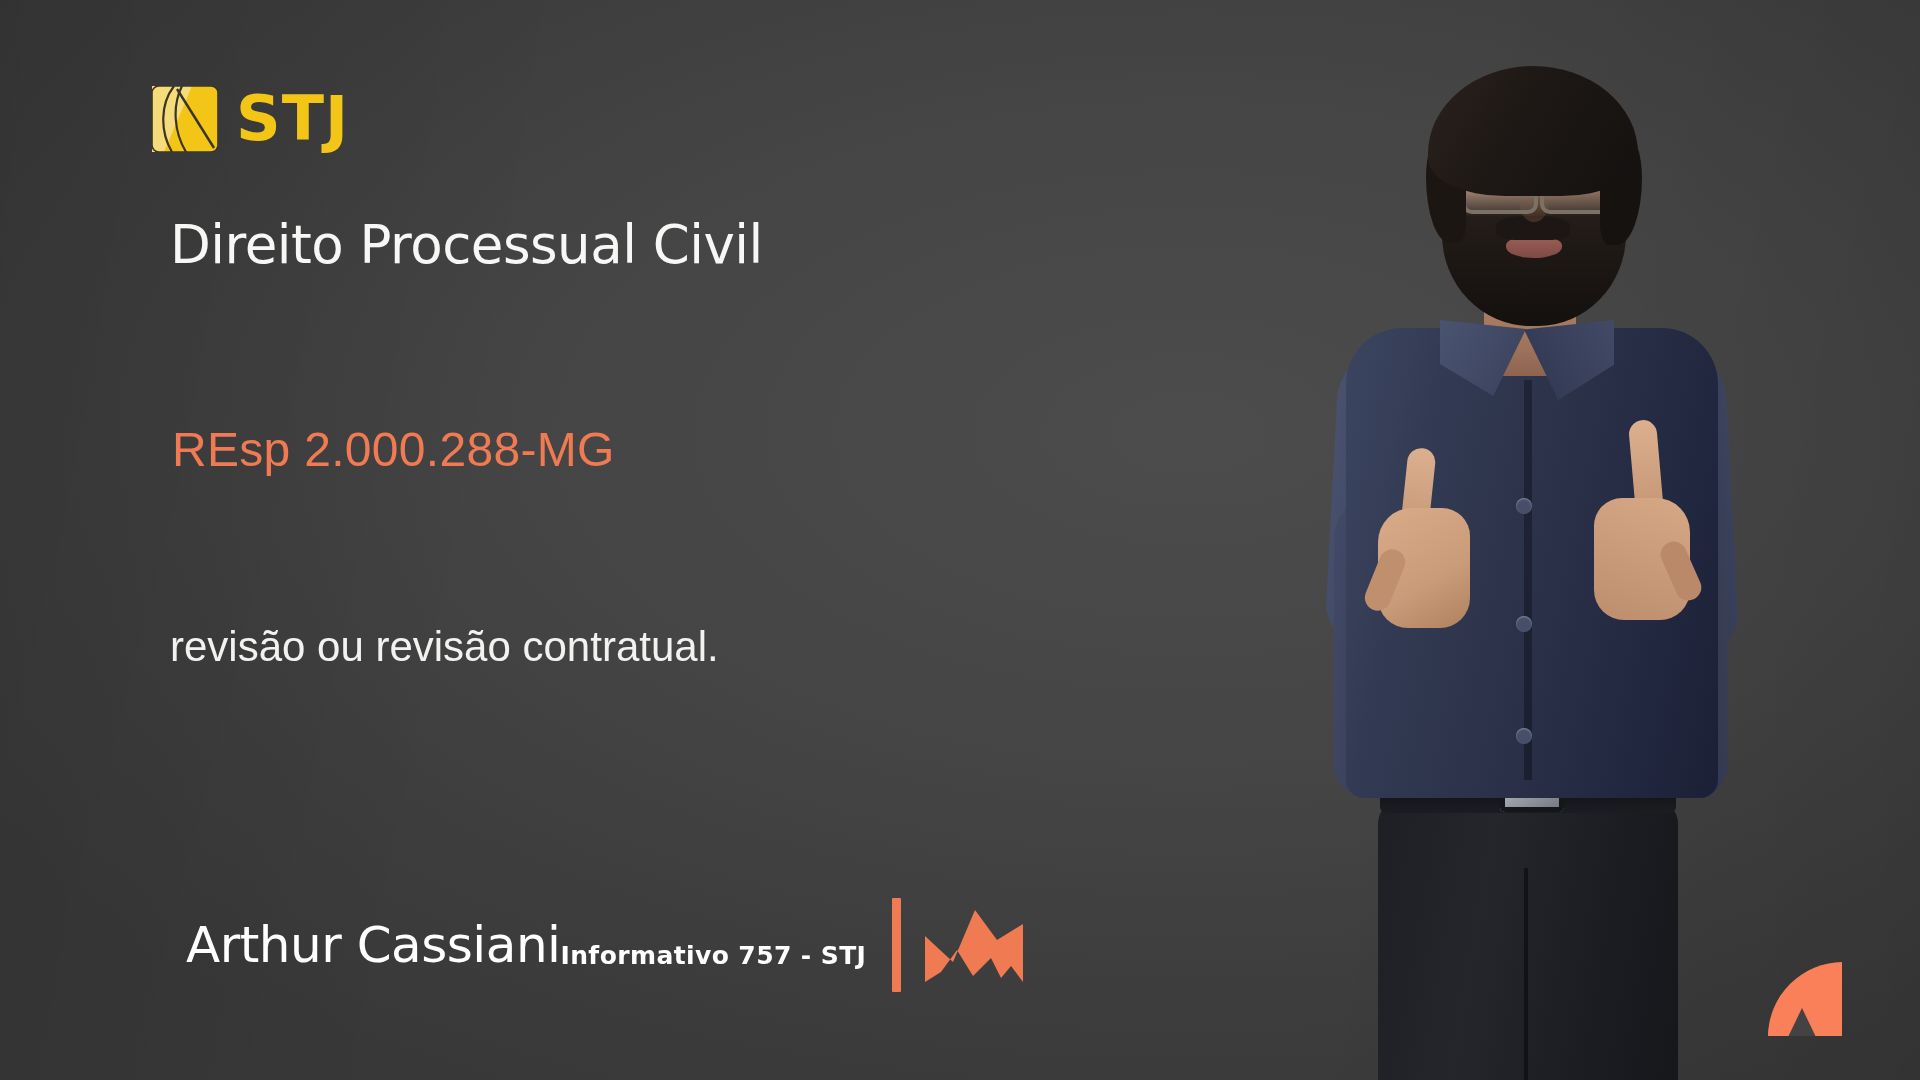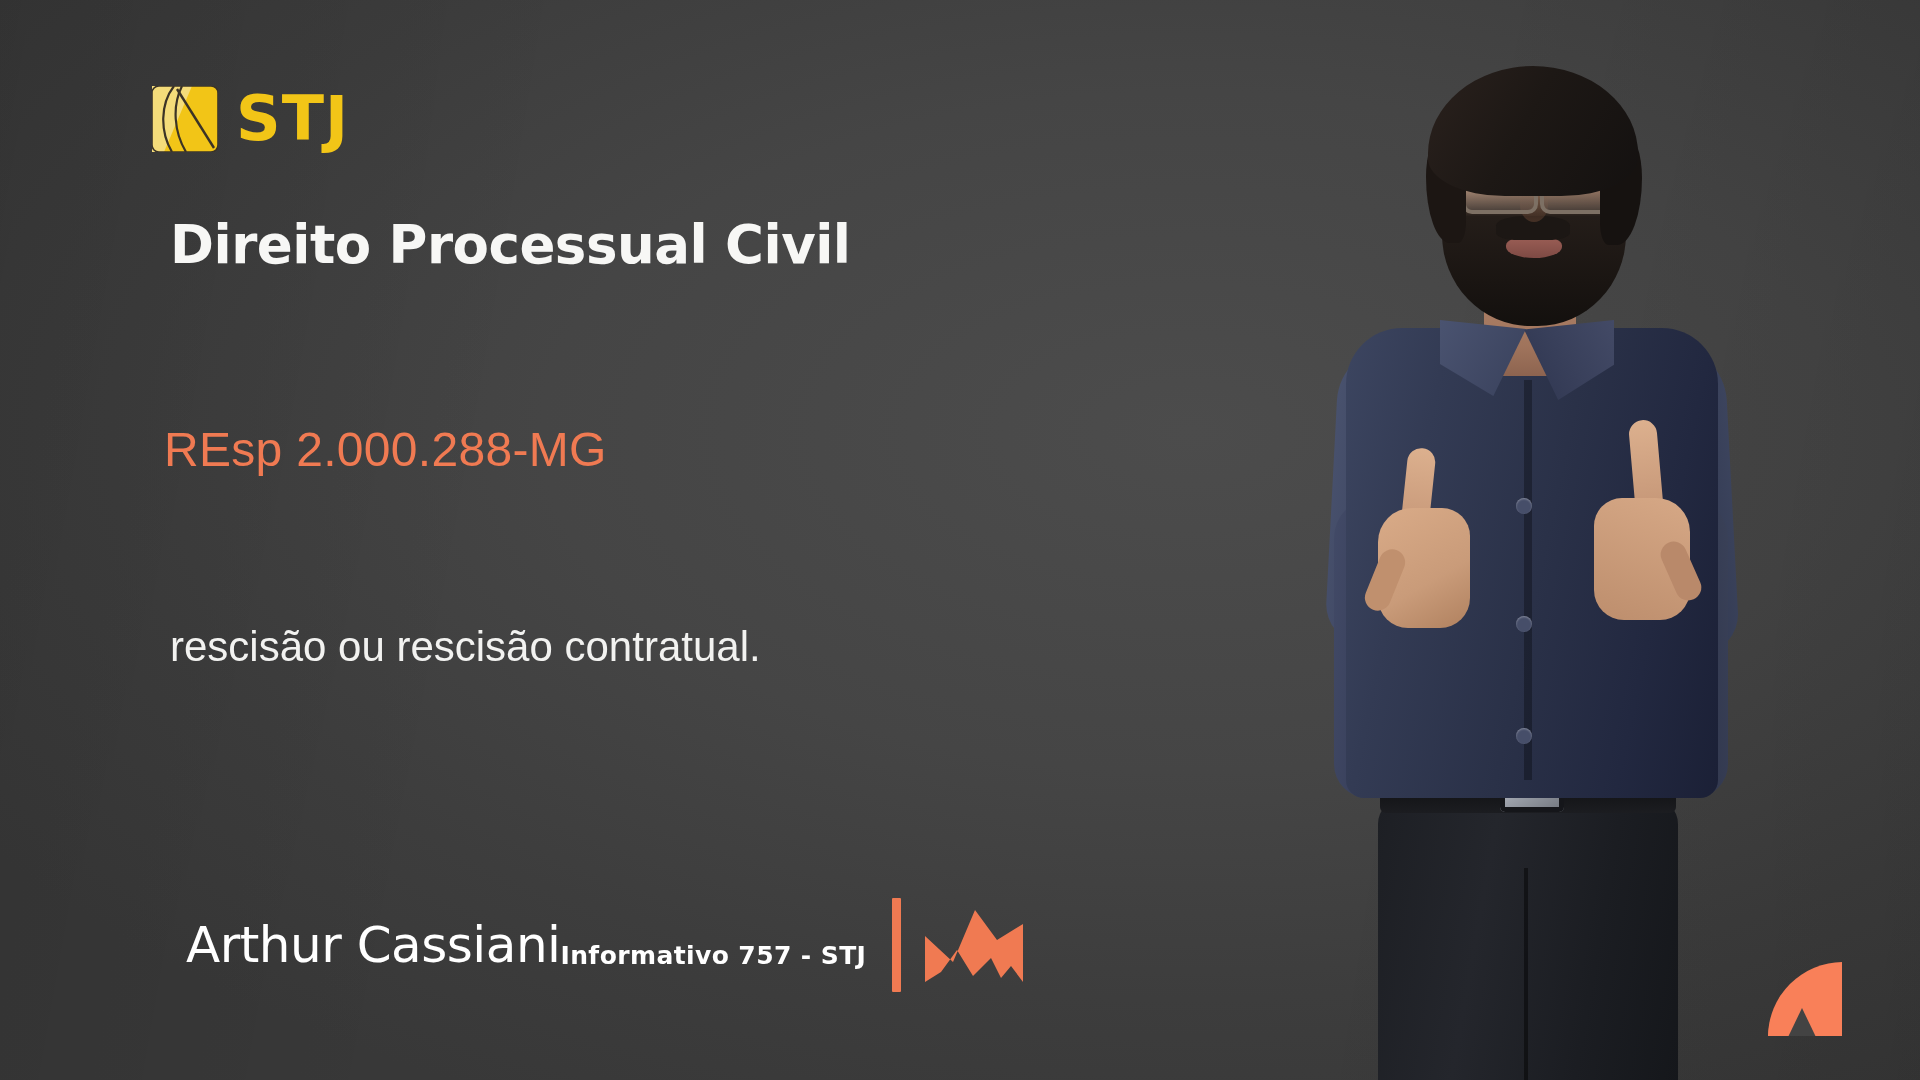--- a/index.html
+++ b/index.html
@@ -55,32 +55,32 @@
     color: #F2C517;
     line-height: 1;
   }
 
   
   #course-title {
     position: absolute;
     left: 170px;
     top: 216px;
     font-family: "DejaVu Sans", sans-serif;
-    font-weight: bold;
+    font-weight: normal;
     font-size: 53px;
     letter-spacing: -0.5px;
     color: #F7F7F5;
     line-height: 1.1;
     white-space: nowrap;
   }
 
   
   #case-number {
     position: absolute;
-    left: 164px;
+    left: 172px;
     top: 424px;
     font-family: "Liberation Sans", sans-serif;
     font-weight: normal;
     font-size: 48px;
     letter-spacing: 0.3px;
     color: #F07A52;
     line-height: 1.1;
     white-space: nowrap;
   }
 
@@ -343,21 +343,21 @@
       <rect x="0" y="0" width="66" height="66" rx="7" fill="none" stroke="#3b3326" stroke-width="1.6"></rect>
     </svg>
     <span id="stj-wordmark">STJ</span>
   </div>
 
   <div id="course-title">Direito Processual Civil</div>
 
   <div id="case-number">REsp 2.000.288-MG</div>
 
   <div id="summary">
-    <div class="line">rescisão ou rescisão contratual.</div>
+    <div class="line">revisão ou revisão contratual.</div>
   </div>
 
   <div id="presenter">
     <div class="sh trousers"></div>
     <div class="sh trouser-seam"></div>
     <div class="sh belt-shine"></div>
     <div class="sh belt"></div>
     <div class="sh buckle"></div>
 
     <div class="sh shoulder-l"></div>

